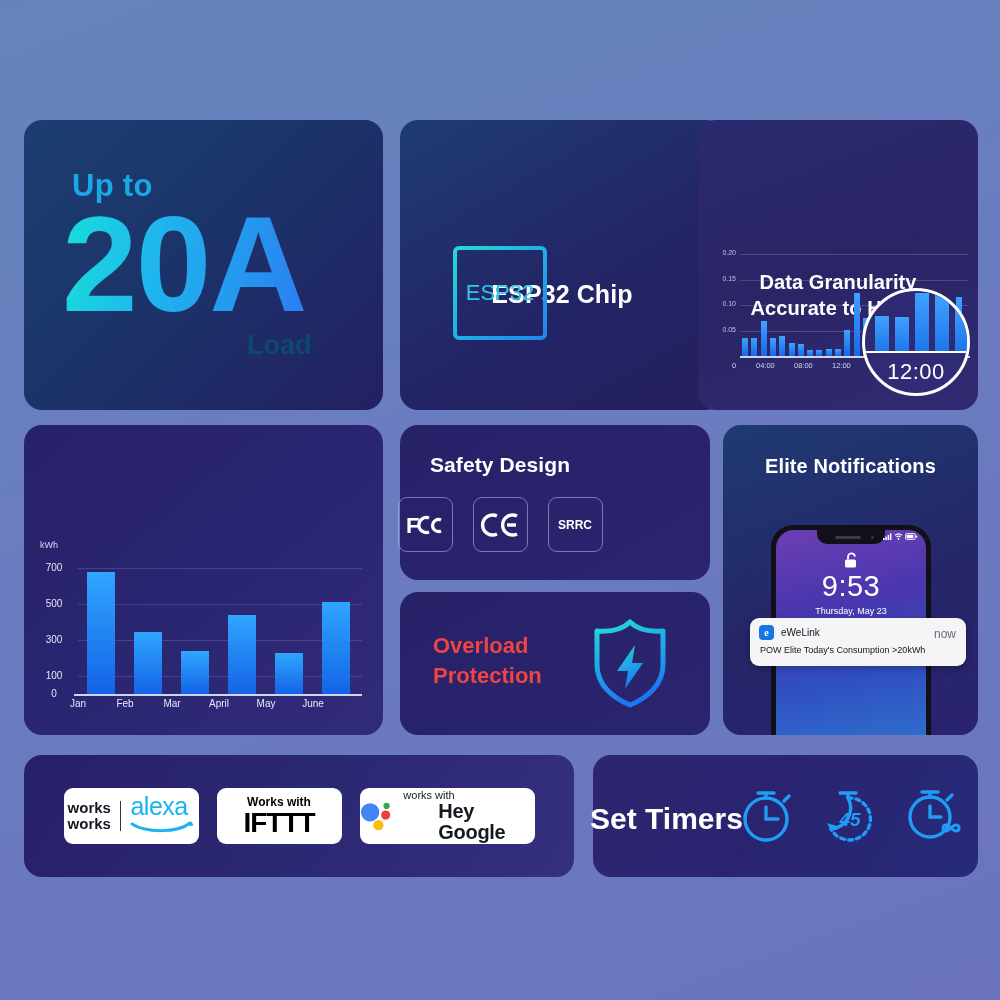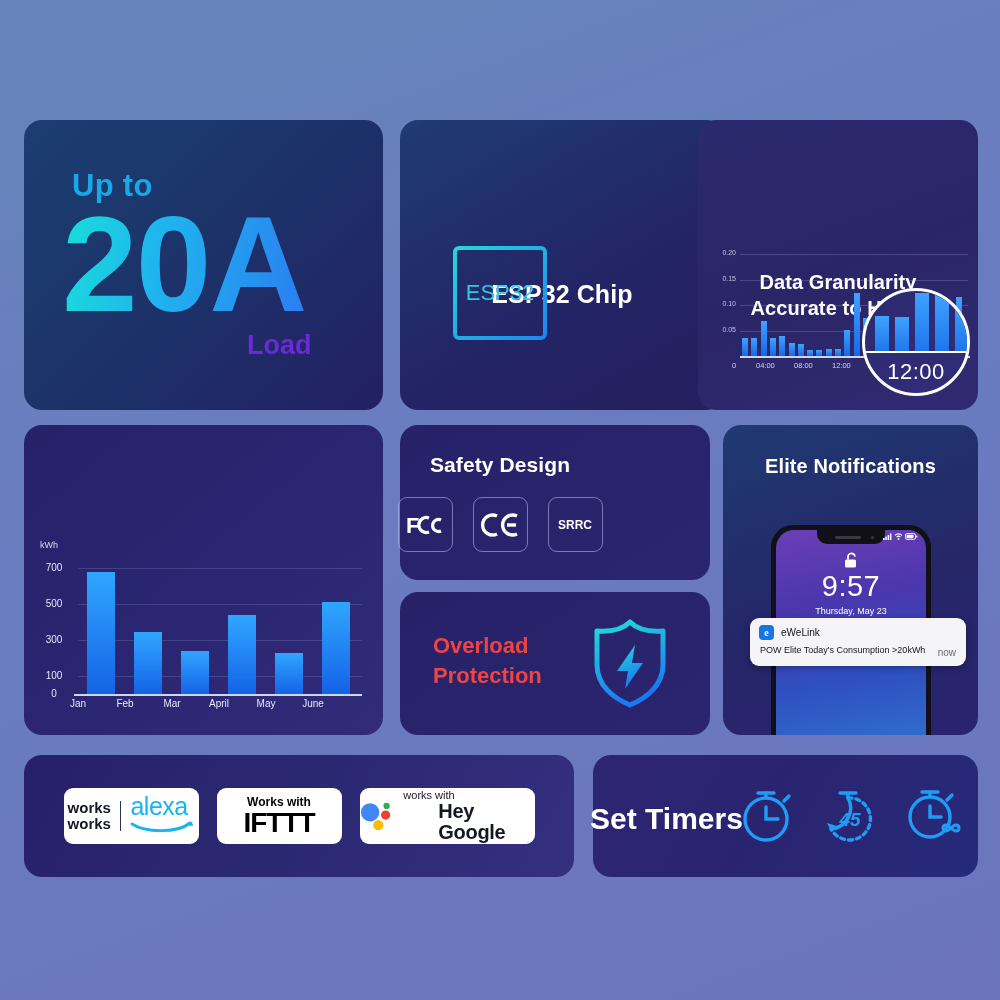--- a/index.html
+++ b/index.html
@@ -35,21 +35,21 @@
   .title { color:#ffffff; text-align:center; font-weight:600; letter-spacing:.1px; }
 
   
   .upto { position:absolute; left:72px; top:168px; font-size:31px; font-weight:700;
     color:#18a8e8; letter-spacing:.3px; }
   .bignum { position:absolute; left:62px; top:196px; font-size:136px; font-weight:700;
     line-height:1; letter-spacing:-2px;
     background:linear-gradient(100deg,#18e0d8 0%,#1fb6ee 38%,#2b7df0 100%);
     -webkit-background-clip:text; background-clip:text; color:transparent; }
   .loadlbl { position:absolute; left:247px; top:330px; font-size:27px; font-weight:700;
-    color:#6d28d9; }
+    color:#0c4a6e; }
 
   
   #esp-title { position:absolute; left:0; right:0; top:160px; font-size:25px; }
   .chipwrap { position:absolute; left:50%; top:218px; transform:translateX(-50%); }
 
   
   #gran-title { position:absolute; left:0; right:0; top:149px; font-size:20px; line-height:1.3; }
   .hchart { position:absolute; left:710px; top:240px; width:262px; height:150px; }
   .ytick { position:absolute; font-size:7px; color:#b9c2e6; text-align:right; width:26px; }
   .gline { position:absolute; left:30px; width:228px; height:1px; background:rgba(190,200,240,.22); }
@@ -112,21 +112,21 @@
     color:#fff; font-size:29px; font-weight:300; letter-spacing:.5px; }
   .pdate { position:absolute; left:0; right:0; top:76px; text-align:center;
     color:#fff; font-size:9px; font-weight:400; }
   .notif { position:absolute; left:750px; top:618px; width:216px; height:48px;
     background:#f5f5f7; border-radius:9px; box-shadow:0 2px 7px rgba(0,0,0,.3); }
   .notif-head { position:absolute; left:9px; top:7px; display:flex; align-items:center; gap:7px; }
   .ew-icon { width:15px; height:15px; border-radius:4px; background:#1677e0;
     color:#fff; font-size:10px; font-weight:700; display:flex;
     align-items:center; justify-content:center; font-family:"Liberation Serif", serif; }
   .ew-name { font-size:10px; color:#15151a; font-weight:500; }
-  .ew-now { position:absolute; right:10px; top:9px; font-size:10px; color:#6b6b73;margin-top:20px; }
+  .ew-now { position:absolute; right:10px; top:9px; font-size:12px; color:#6b6b73; }
   .ew-body { position:absolute; left:10px; top:27px; font-size:9px; color:#15151a; }
 
   
   .brandrow { position:absolute; left:24px; top:755px; width:550px; height:122px;
     display:flex; align-items:center; justify-content:center; gap:18px; }
   .brand { background:#fff; border-radius:9px; display:flex; align-items:center;
     justify-content:center; }
   .b-alexa { width:135px; height:56px; gap:9px; }
   .bw { font-size:15px; font-weight:700; color:#141821; line-height:1.05; text-align:left; }
   .divider { width:1.5px; height:30px; background:#2a3550; }
@@ -360,21 +360,21 @@
           <rect x="1.5" y="1.7" width="7" height="3.6" rx="0.8" fill="#fff"></rect>
           <rect x="11.1" y="2.5" width="1.2" height="2" rx="0.5" fill="#fff"></rect>
         </svg>
       </div>
       <div class="lock">
         <svg width="15" height="17" viewBox="0 0 15 17">
           <rect x="1.5" y="7.5" width="11" height="8" rx="1.6" fill="#fff"></rect>
           <path d="M4.5 7.5 V5 A3.4 3.4 0 0 1 11.4 4.6" stroke="#fff" stroke-width="1.8" fill="none"></path>
         </svg>
       </div>
-      <div class="ptime">9:57</div>
+      <div class="ptime">9:53</div>
       <div class="pdate">Thursday, May 23</div>
     </div>
   </div>
   <div class="notif">
     <div class="notif-head">
       <div class="ew-icon">e</div>
       <div class="ew-name">eWeLink</div>
     </div>
     <div class="ew-now">now</div>
     <div class="ew-body">POW Elite Today's Consumption &gt;20kWh</div>

